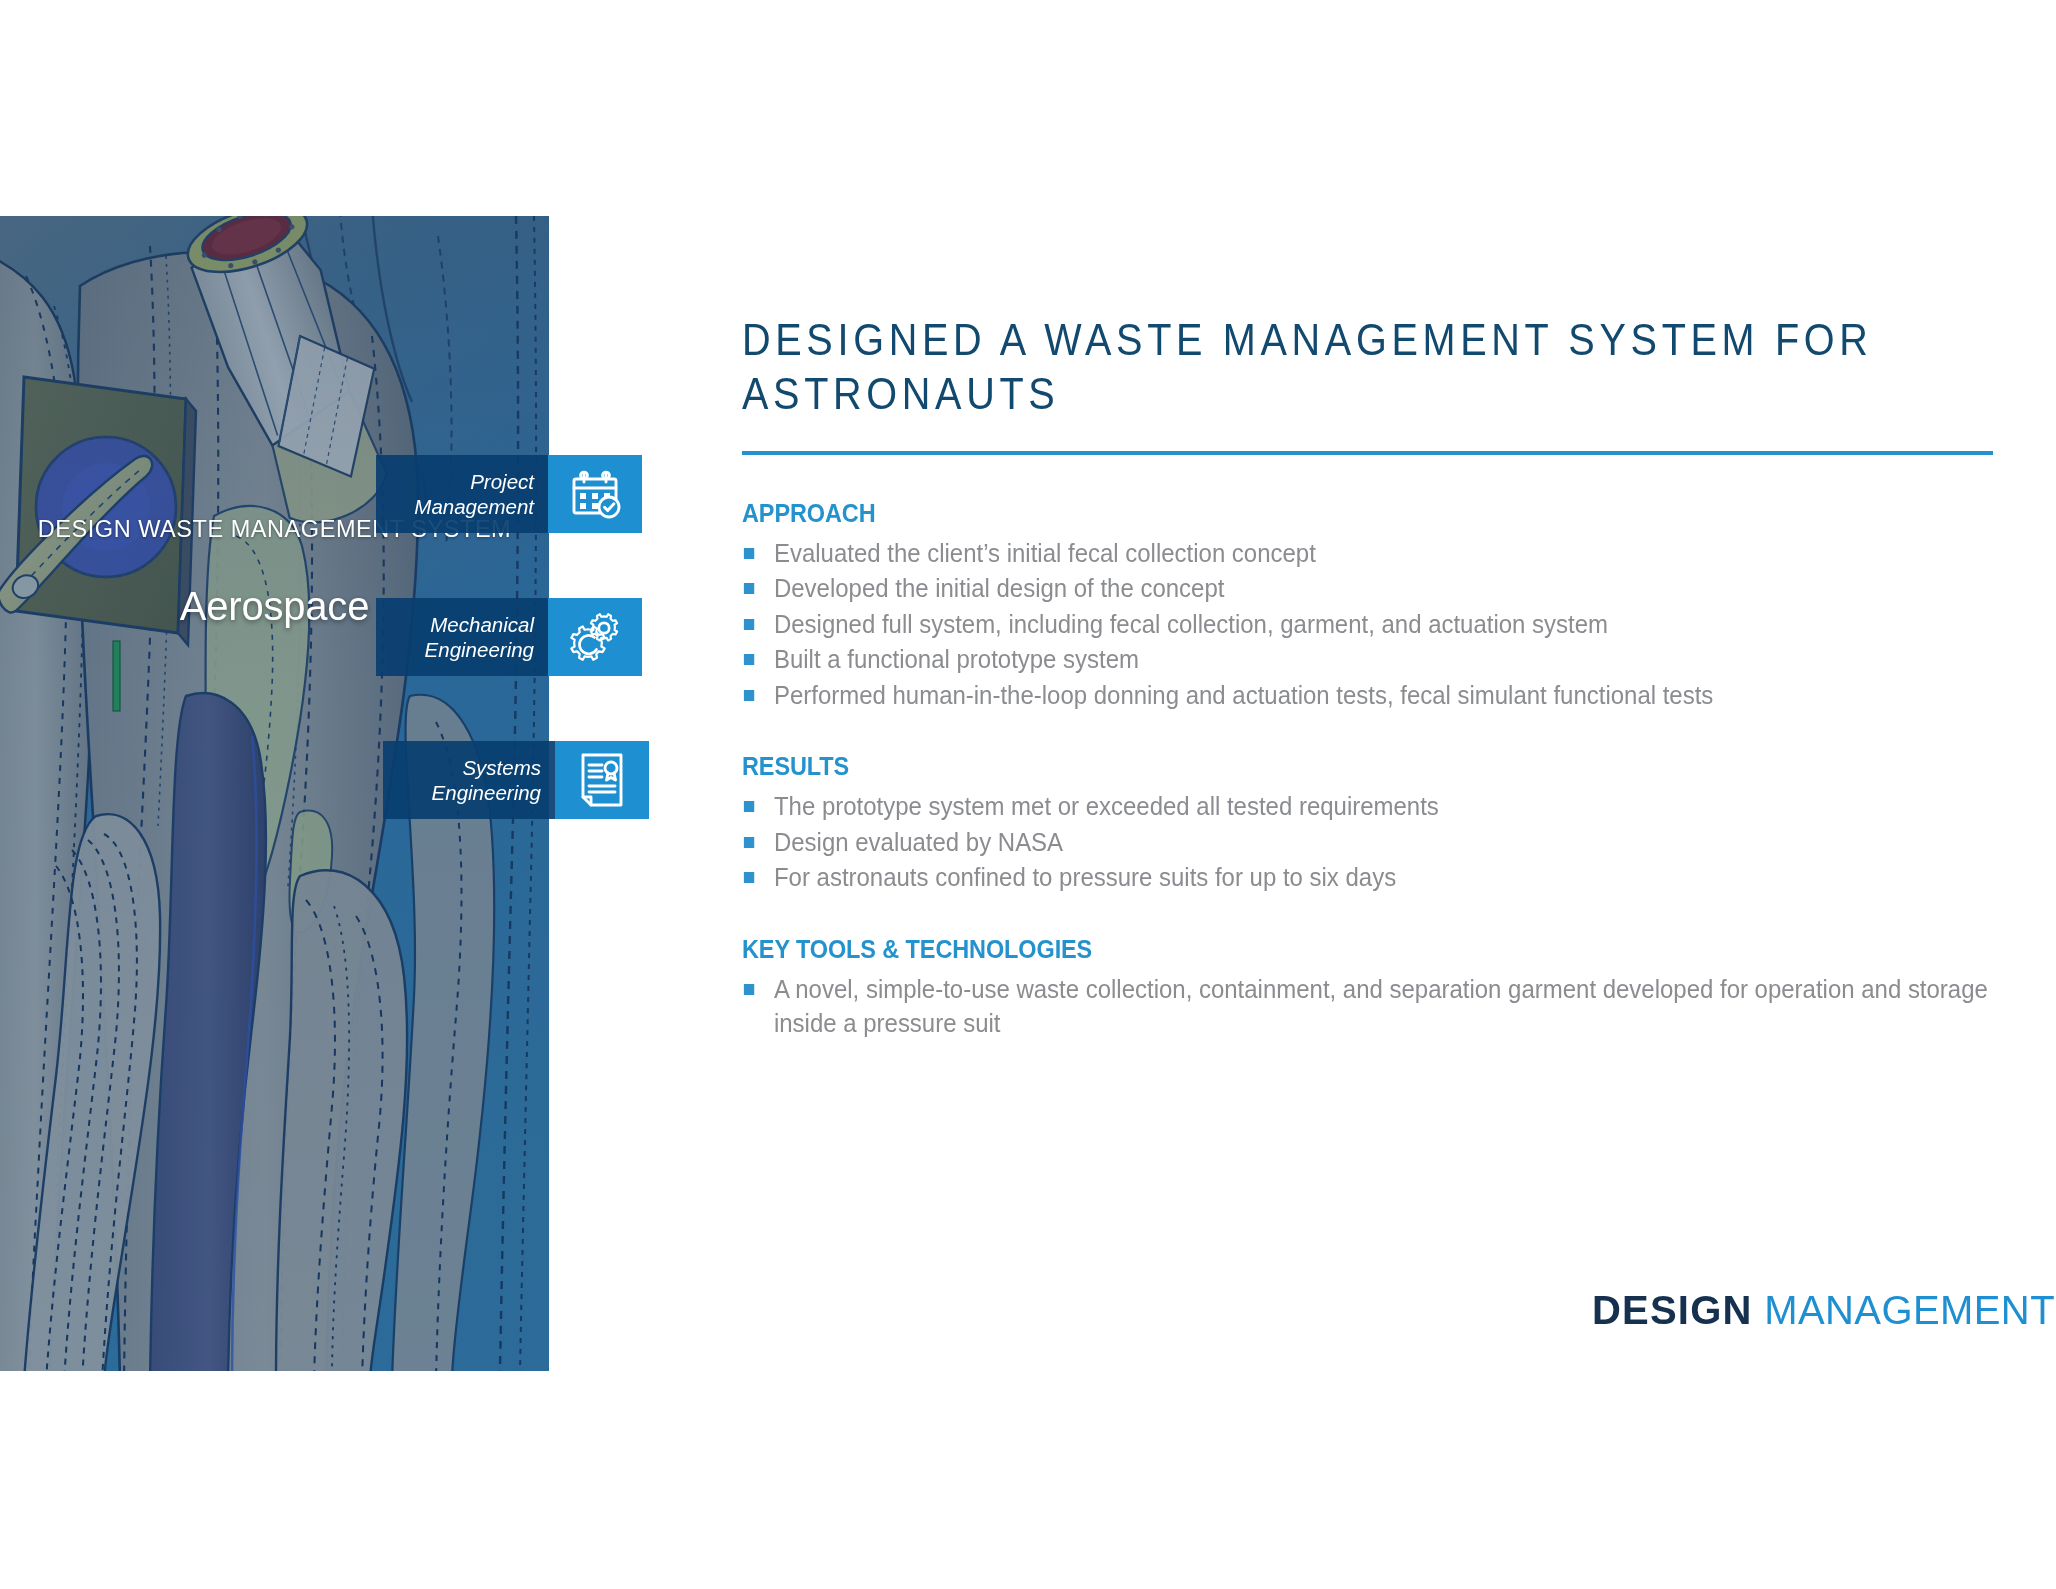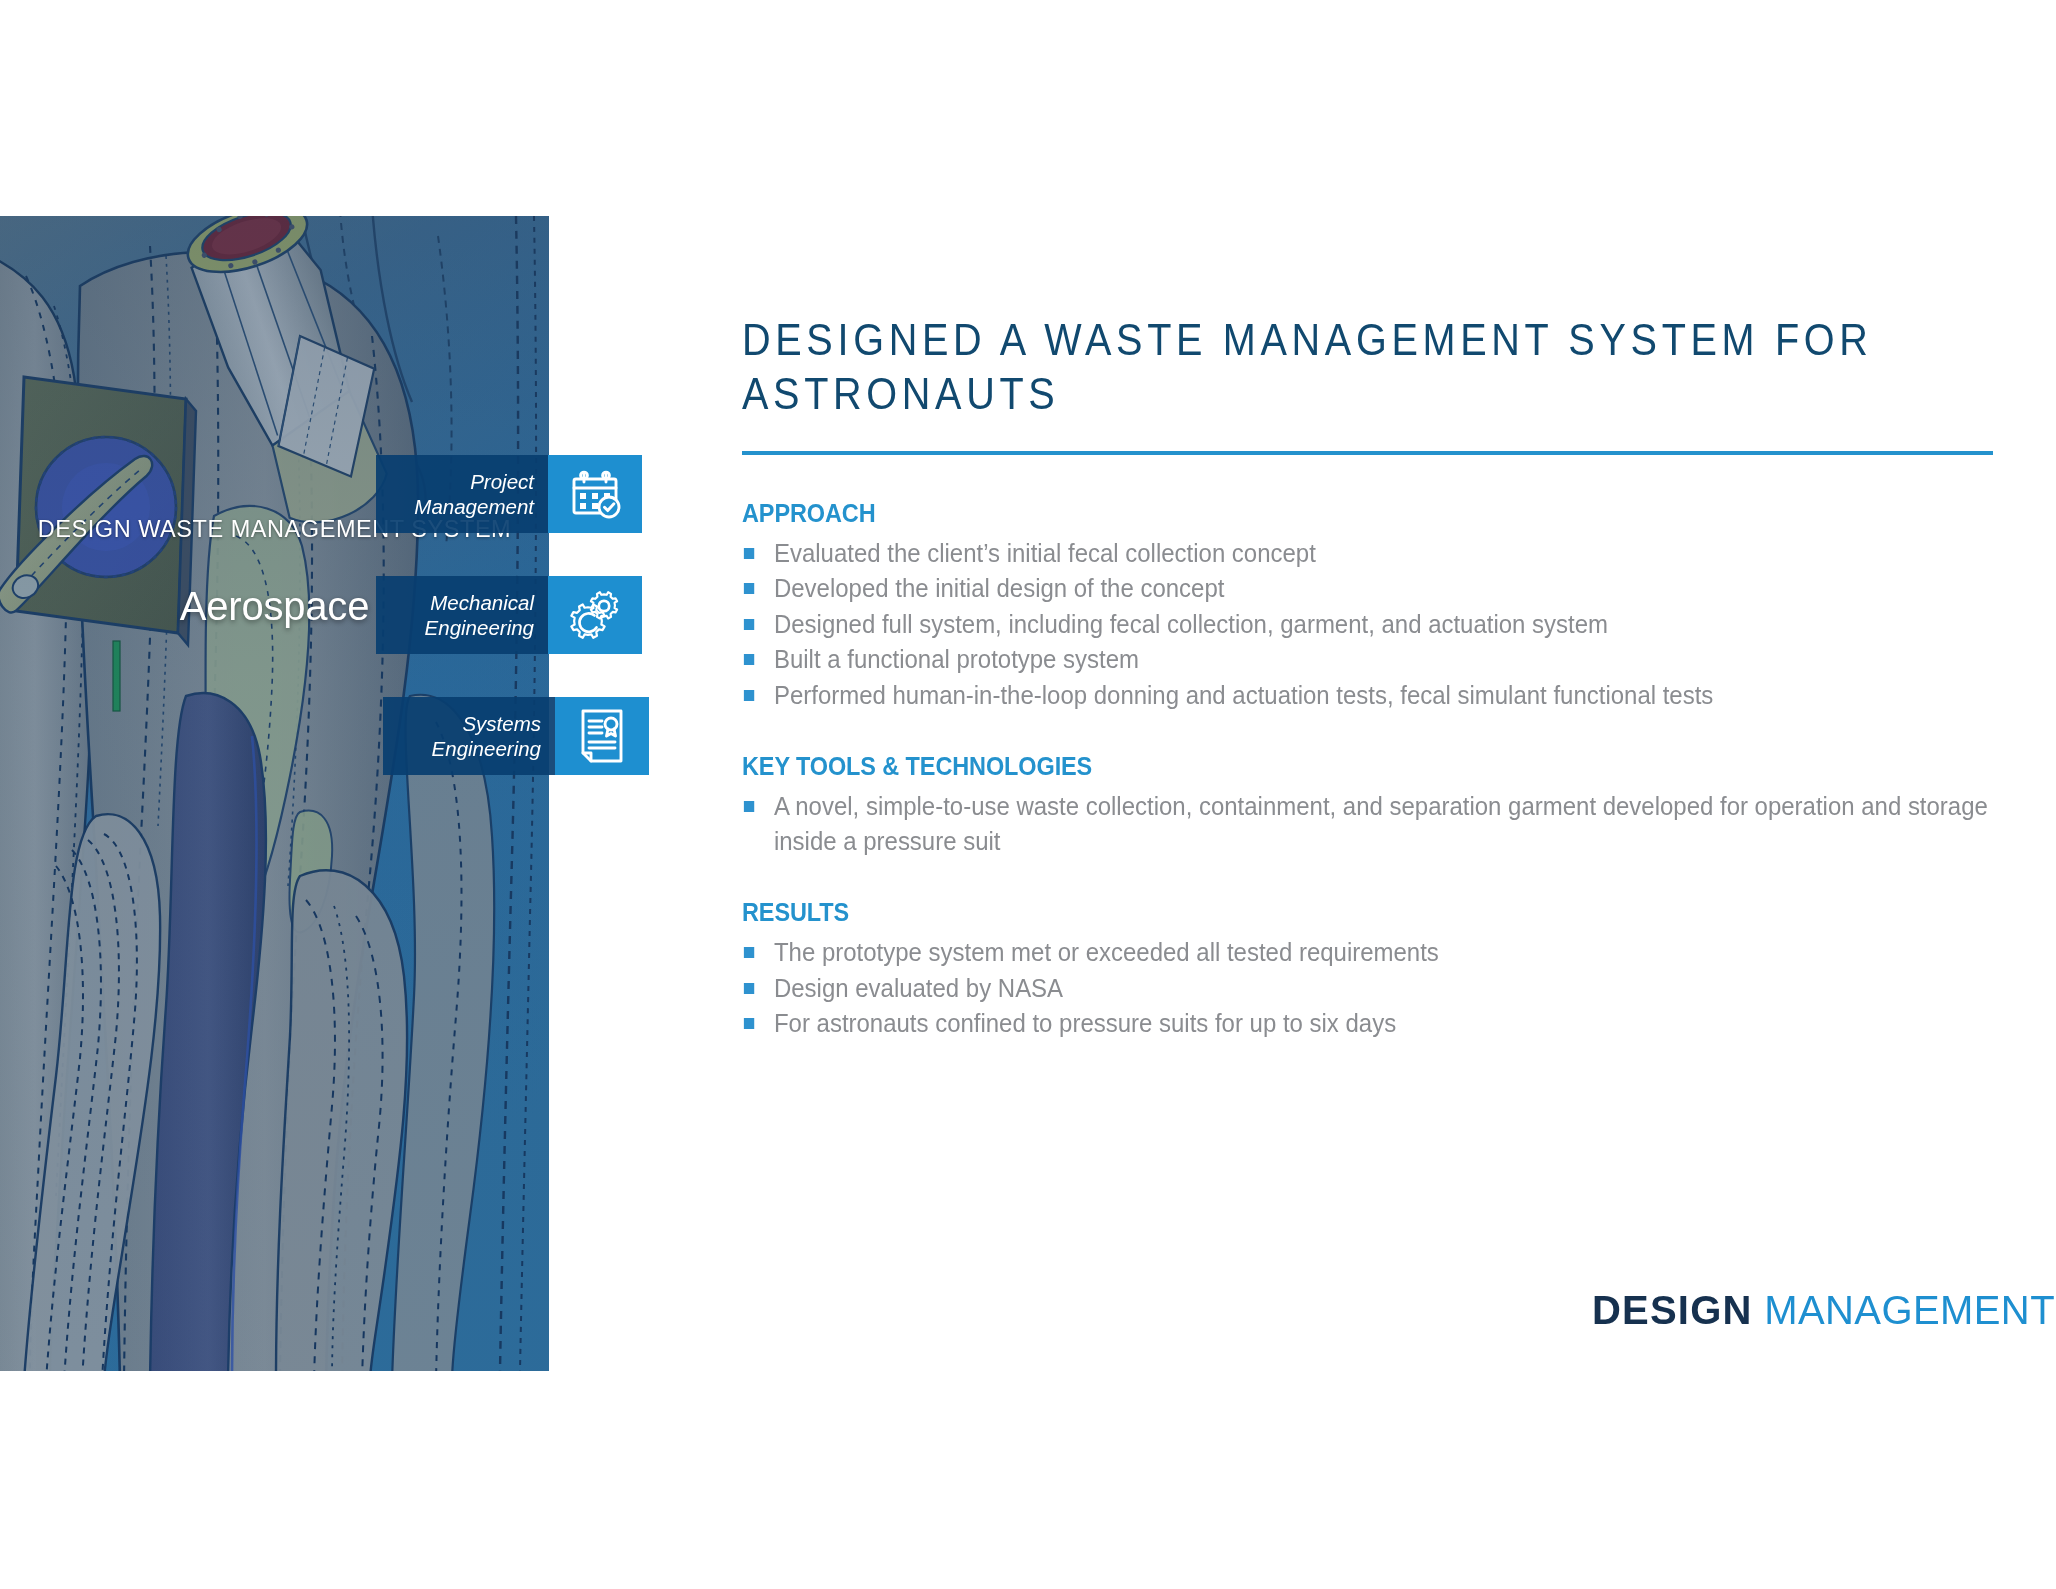--- a/index.html
+++ b/index.html
@@ -70,21 +70,21 @@
   
   .badges {
     position: absolute;
     left: 376px;
     top: 455px;
     width: 280px;
   }
   .badge {
     position: relative;
     height: 78px;
-    margin-bottom: 43px;
+    margin-bottom: 65px;
     display: flex;
     align-items: stretch;
   }
   .badge:last-child { margin-bottom: 16px; padding-left: 7px; }
   .badge-label {
     width: 172px;
     background: rgba(8, 62, 112, 0.92);
     display: flex;
     flex-direction: column;
     align-items: flex-end;
@@ -444,31 +444,31 @@
     <ul class="bullets">
       <li>Evaluated the client’s initial fecal collection concept</li>
       <li>Developed the initial design of the concept</li>
       <li>Designed full system, including fecal collection, garment, and actuation system</li>
       <li>Built a functional prototype system</li>
       <li>Performed human-in-the-loop donning and actuation tests, fecal simulant functional tests</li>
     </ul>
   </div>
 
   <div class="section">
-    <div class="section-heading">KEY TOOLS &amp; TECHNOLOGIES</div>
-    <ul class="bullets">
-      <li>A novel, simple-to-use waste collection, containment, and separation garment developed for operation and storage inside a pressure suit</li>
-    </ul>
-  </div>
-
-  <div class="section">
     <div class="section-heading">RESULTS</div>
     <ul class="bullets">
       <li>The prototype system met or exceeded all tested requirements</li>
       <li>Design evaluated by NASA</li>
       <li>For astronauts confined to pressure suits for up to six days</li>
     </ul>
   </div>
+
+  <div class="section">
+    <div class="section-heading">KEY TOOLS &amp; TECHNOLOGIES</div>
+    <ul class="bullets">
+      <li>A novel, simple-to-use waste collection, containment, and separation garment developed for operation and storage inside a pressure suit</li>
+    </ul>
+  </div>
 </div>
 
 <div class="logo">
   <span class="logo-alten">DESIGN</span><span>&nbsp;</span><span class="logo-tech">MANAGEMENT</span>
 </div>
 
 </body></html>

